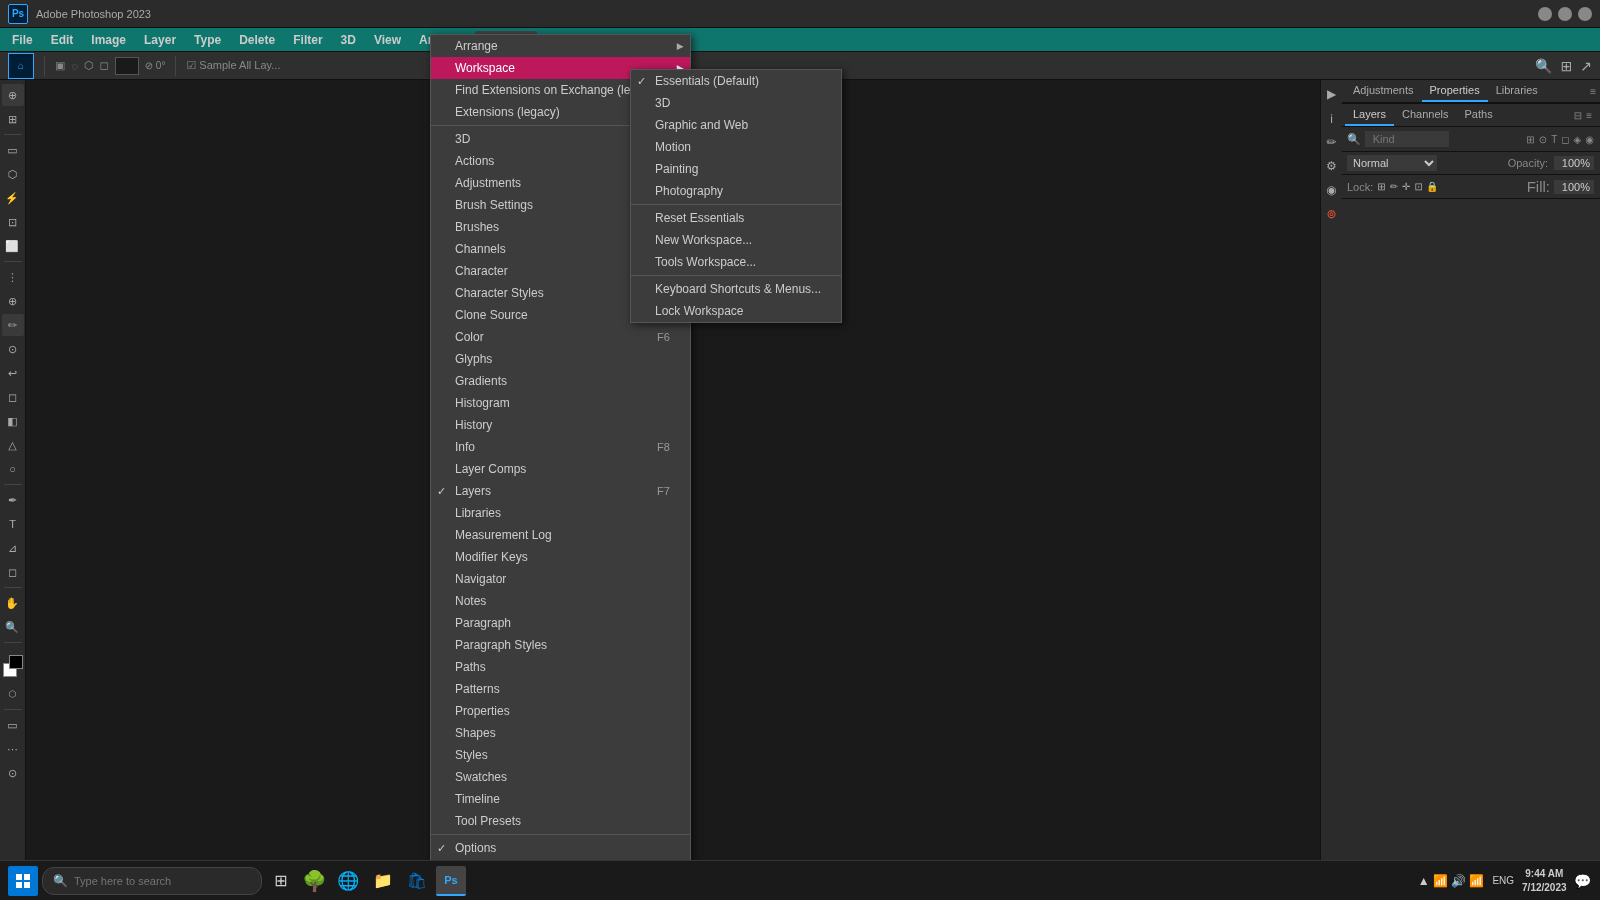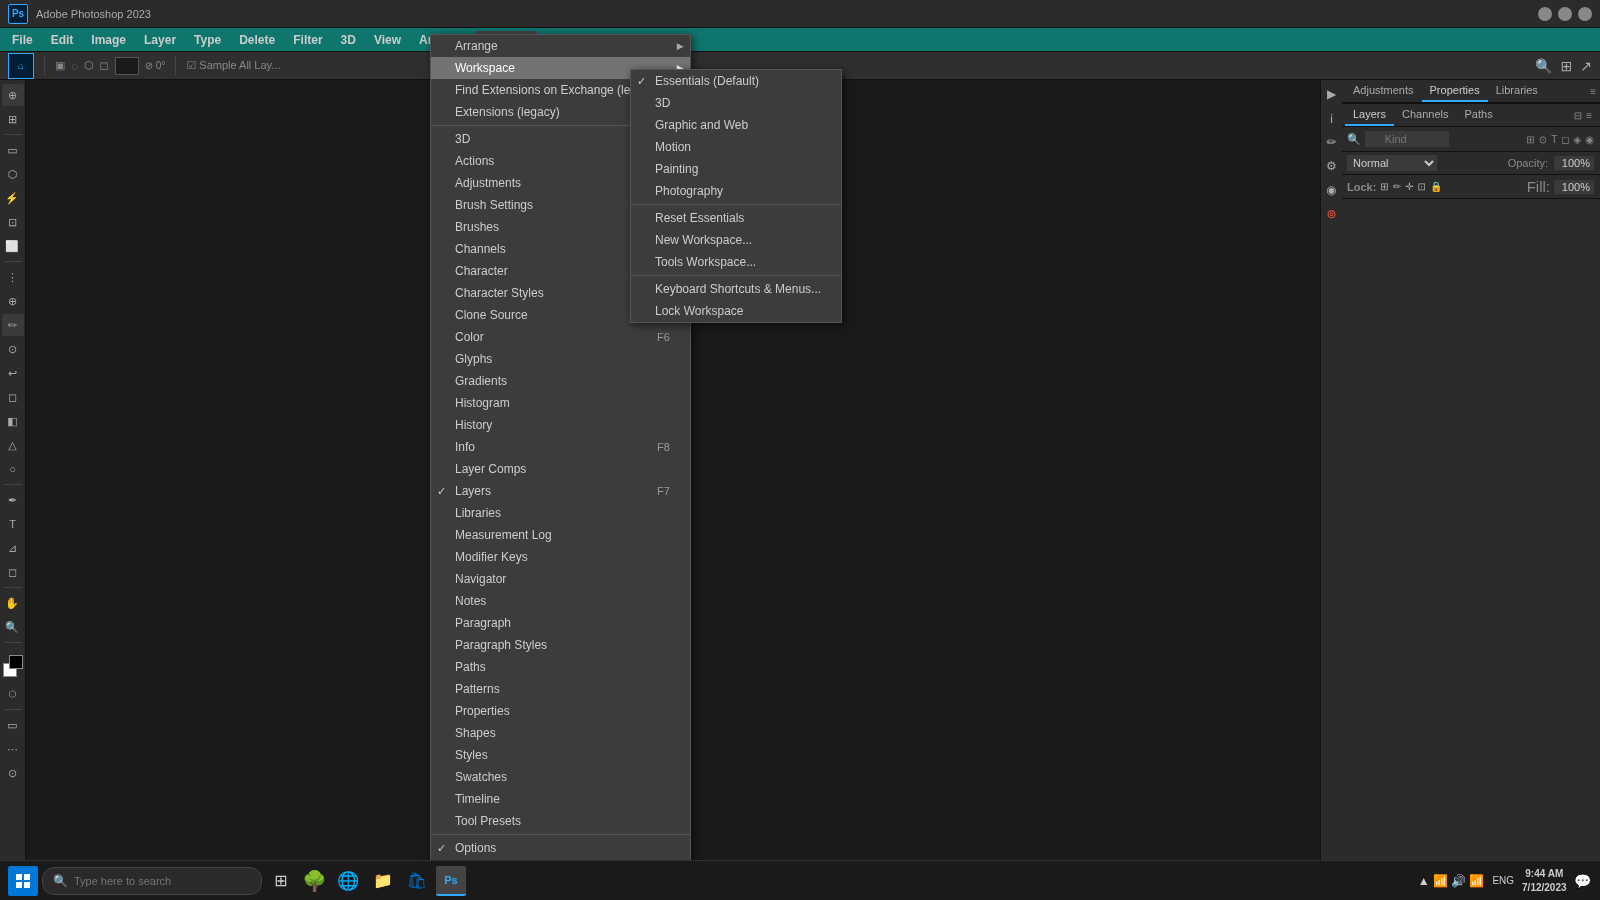--- a/index.html
+++ b/index.html
@@ -208,21 +208,21 @@
       padding: 4px 6px;
       gap: 4px;
       background: #2b2b2b;
       border-bottom: 1px solid #111;
     }
     #layers-search input {
       background: #3a3a3a;
       border: none;
       color: #ccc;
       font-size: 11px;
-      padding: 2px 20px;
+      padding: 2px 8px;
       width: 84px;
       outline: none;
     }
 
     #layers-controls {
       display: flex;
       align-items: center;
       padding: 3px 6px;
       gap: 6px;
       background: #2b2b2b;
@@ -258,21 +258,21 @@
     .menu-row {
       display: flex;
       align-items: center;
       padding: 4px 20px 4px 24px;
       cursor: pointer;
       font-size: 12px;
       color: #ccc;
       position: relative;
       white-space: nowrap;
     }
-    .menu-row.highlighted { background: #737373; color: #fff; }
+    .menu-row.highlighted { background: #be185d; color: #fff; }
     .menu-row.has-sub::after {
       content: '▶';
       position: absolute;
       right: 6px;
       font-size: 9px;
       color: #aaa;
     }
     .menu-row.highlighted.has-sub::after { color: #fff; }
     .menu-row .shortcut {
       margin-left: auto;
@@ -553,21 +553,21 @@
 
       <div id="layers-controls">
         <select style="background:#3a3a3a;border:none;color:#ccc;font-size:11px;padding:1px 2px;width:90px;outline:none;">
           <option>Normal</option>
         </select>
         <span style="margin-left:auto;color:#888;font-size:11px;">Opacity:</span>
         <input type="text" value="100%" style="width: 40px; background: rgb(58, 58, 58); border: none; color: rgb(204, 204, 204); font-size: 11px; padding: 1px 4px; text-align: right; outline: none;">
       </div>
 
       <div id="layers-lock">
-        <span style="color:#888;font-weight:bold;">Lock:</span>
+        <span style="color:#888;">Lock:</span>
         <span style="color:#aaa;font-size:10px;cursor:pointer;">⊞</span>
         <span style="color:#aaa;font-size:10px;cursor:pointer;">✏</span>
         <span style="color:#aaa;font-size:10px;cursor:pointer;">✛</span>
         <span style="color:#aaa;font-size:10px;cursor:pointer;">⊡</span>
         <span style="color:#aaa;font-size:10px;cursor:pointer;">🔒</span>
         <span style="margin-left:auto;color:#888;font-size:15px;">Fill:</span>
         <input type="text" value="100%" style="width: 40px; background: rgb(58, 58, 58); border: none; color: rgb(204, 204, 204); font-size: 11px; padding: 1px 4px; text-align: right; outline: none;">
       </div>
 
       <div style="flex:1;background:#2b2b2b;"></div>

